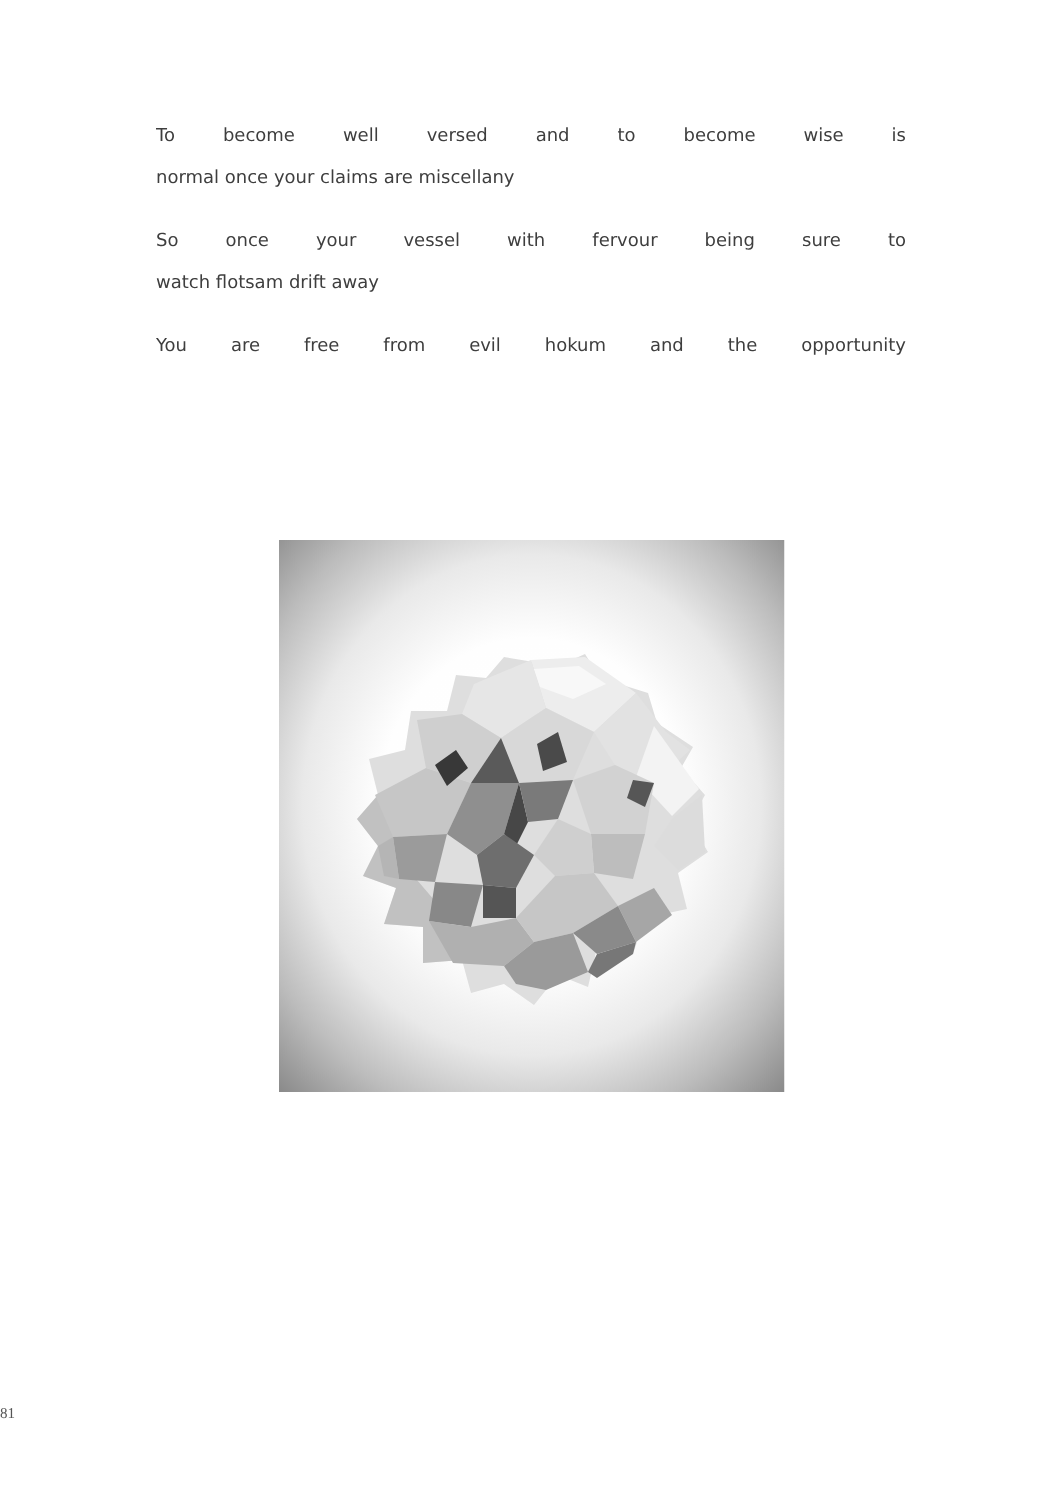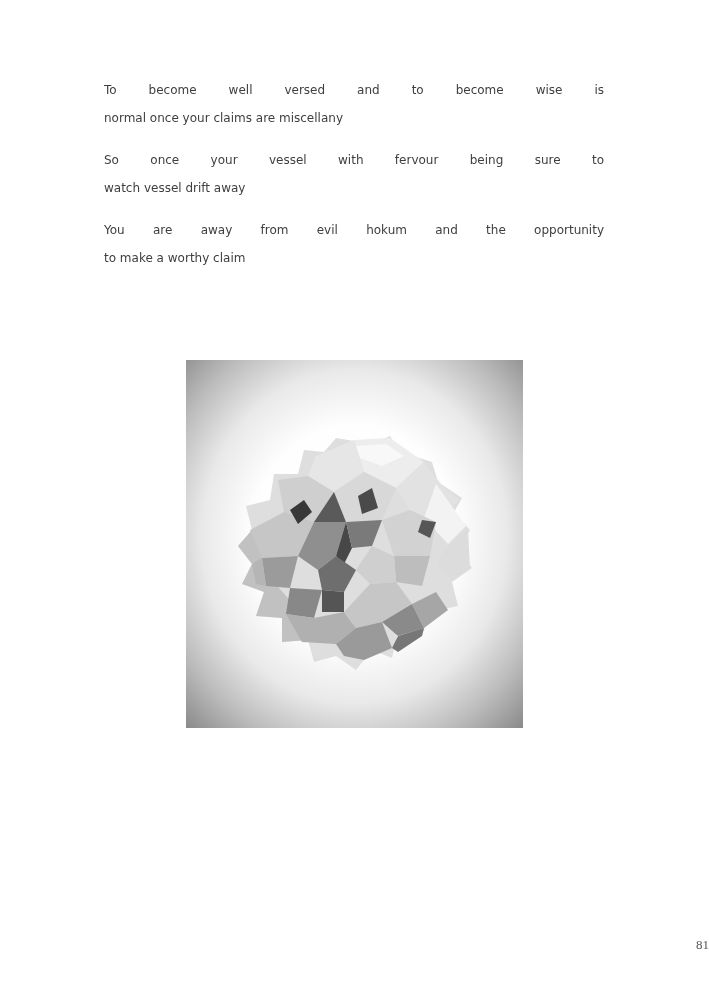--- a/index.html
+++ b/index.html
@@ -47,43 +47,42 @@
   .figure-wrap svg {
     display: block;
     width: 100%;
     height: 100%;
   }
   .page-number {
     position: absolute;
     top: 937px;
     left: 0;
     width: 100%;
-    text-align: right;
+    text-align: left;
     font-family: "Liberation Serif", "DejaVu Serif", serif;
-    font-size: 13px;
+    font-size: 10px;
     color: #555555;
   }
 </style>
 </head>
 <body>
 
 <main>
 
   <section class="verse-block">
     <p class="verse-para">
       <span class="verse-line justified">To become well versed and to become wise is</span>
       <span class="verse-line">normal once your claims are miscellany</span>
     </p>
     <p class="verse-para">
       <span class="verse-line justified">So once your vessel with fervour being sure to</span>
-      <span class="verse-line">watch vessel drift away</span>
+      <span class="verse-line">watch flotsam drift away</span>
     </p>
     <p class="verse-para">
-      <span class="verse-line justified">You are away from evil hokum and the opportunity</span>
-      <span class="verse-line">to make a worthy claim</span>
+      <span class="verse-line justified">You are free from evil hokum and the opportunity</span>
     </p>
   </section>
 
   <figure class="figure-wrap" style="margin:0">
     <svg viewBox="0 0 337 368" xmlns="http://www.w3.org/2000/svg" role="img">
       <defs>
         <radialGradient id="vig" cx="50%" cy="48%" r="72%">
           <stop offset="0%" stop-color="#ffffff"></stop>
           <stop offset="42%" stop-color="#fefefe"></stop>
           <stop offset="63%" stop-color="#e9e9e9"></stop>

